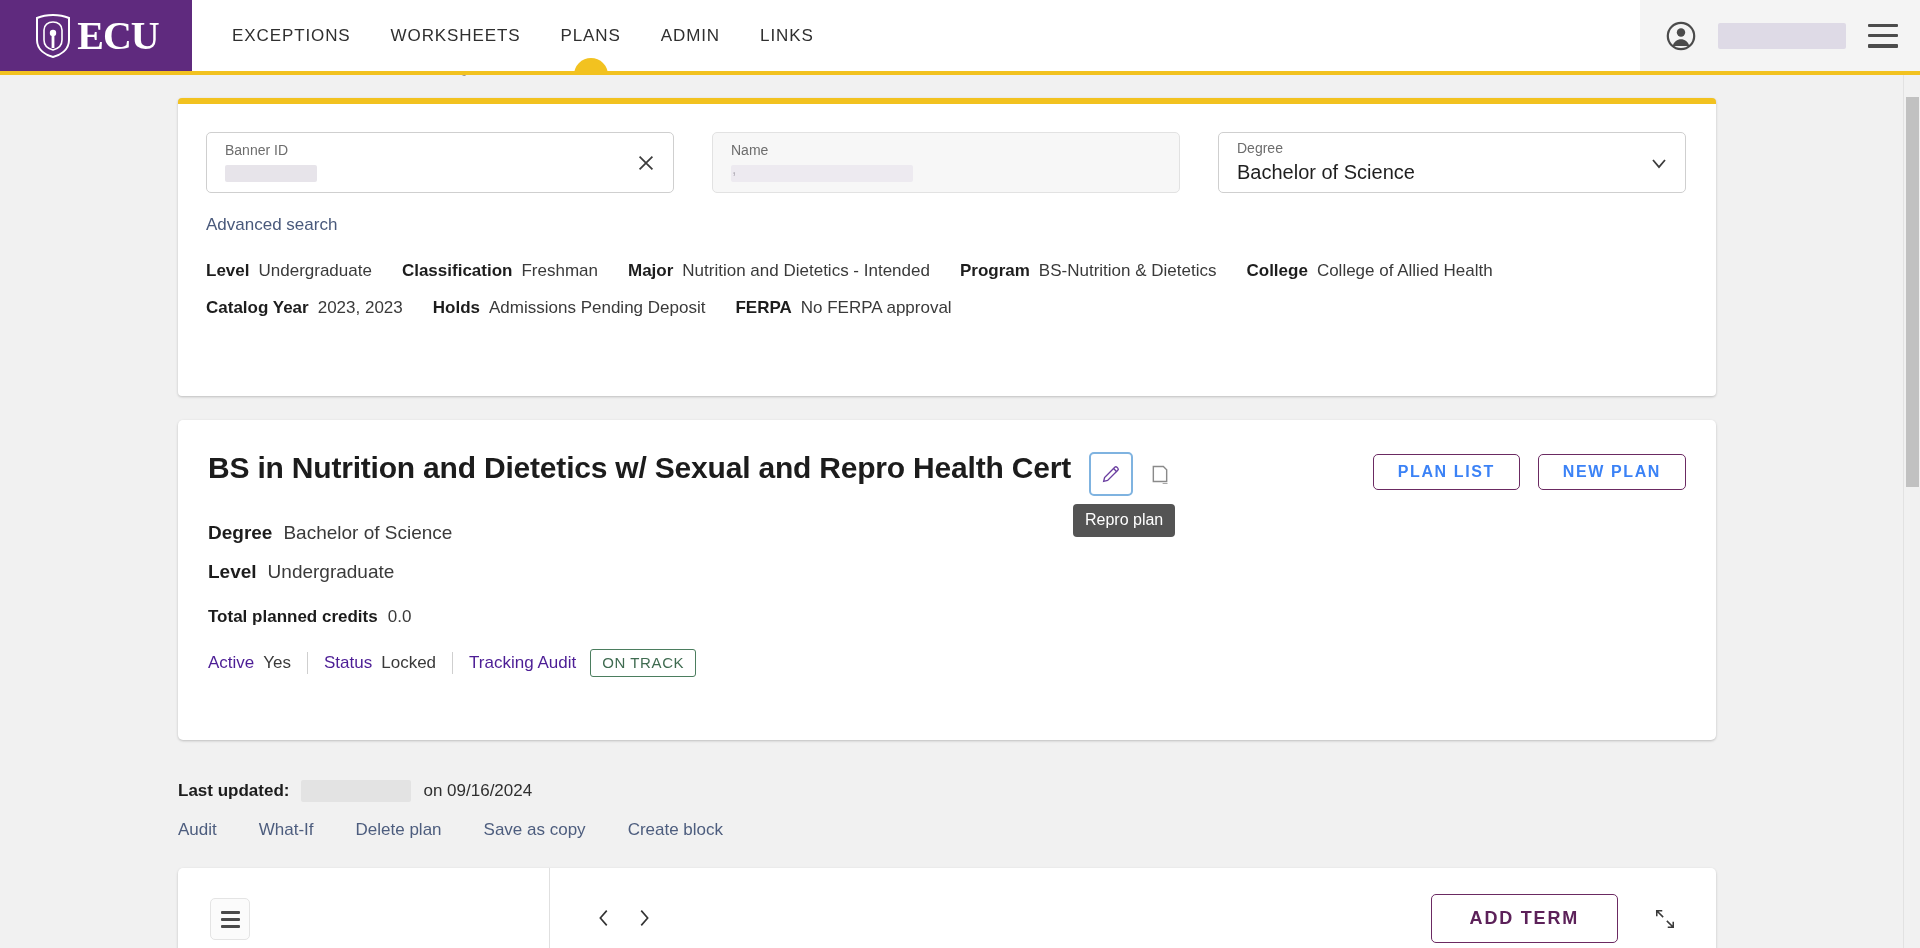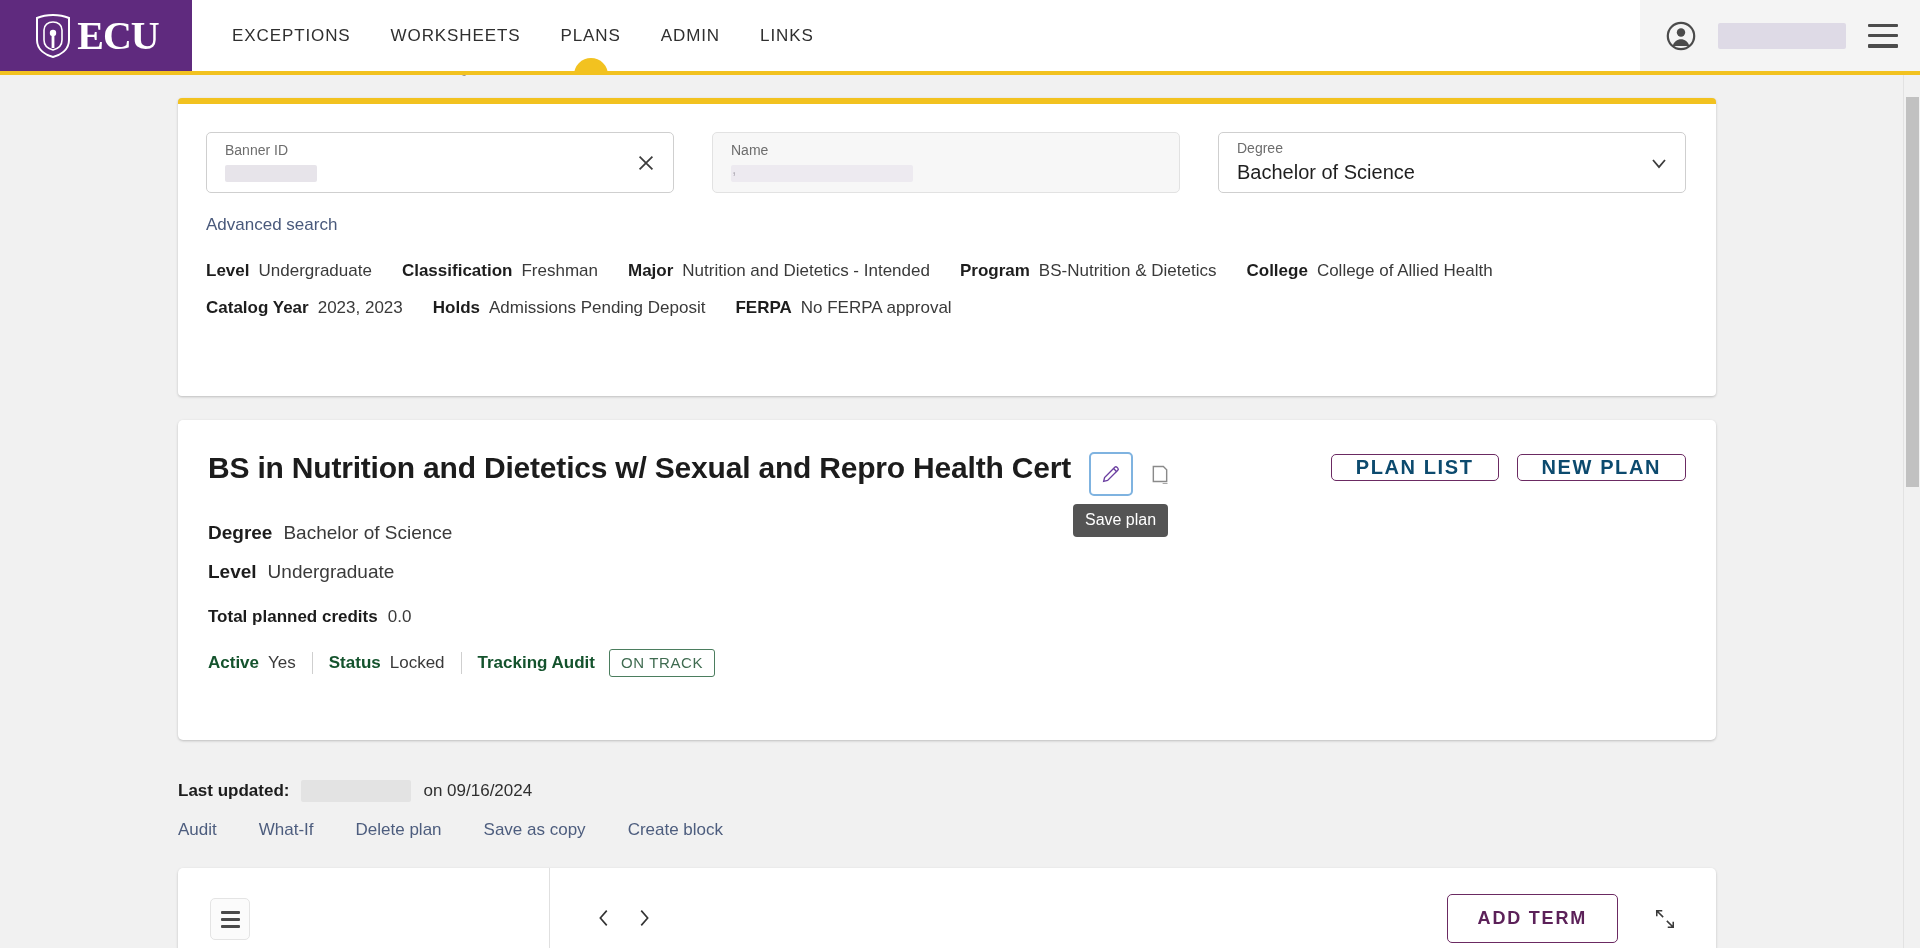--- a/index.html
+++ b/index.html
@@ -245,46 +245,46 @@
     white-space: nowrap;
   }
   .plan-buttons {
     margin-left: auto;
     display: flex; gap: 18px;
     margin-top: 4px;
   }
   .btn-outline {
     border: 1px solid #6b2a62;
     background: #ffffff;
-    color: #0c4a6e;
-    font-size: 20px; font-weight: 700;
+    color: #3b82f6;
+    font-size: 16px; font-weight: 700;
     letter-spacing: 1.6px;
     border-radius: 5px;
-    padding: 1px 24px;
+    padding: 8px 24px;
     cursor: pointer;
     font-family: "Liberation Sans", sans-serif;
   }
   .plan-meta { margin-top: 26px; }
   .meta-line {
     font-size: 19px; margin-bottom: 17px;
     display: flex; align-items: baseline;
   }
   .meta-line .k { font-weight: 700; color: #1c1c1c; }
   .meta-line .v { color: #3a3a3a; margin-left: 11px; }
   .meta-credits {
     font-size: 17px; margin-top: 24px;
     display: flex; align-items: baseline;
   }
   .meta-credits .k { font-weight: 700; color: #1c1c1c; }
   .meta-credits .v { color: #3a3a3a; margin-left: 10px; }
   .status-line {
     display: flex; align-items: center;
     margin-top: 22px; font-size: 17px;
   }
-  .status-line .k { font-weight: 700; color: #14532d; text-align: center; }
+  .status-line .k { font-weight: 400; color: #4c1d95; text-align: center; }
   .status-line .v { color: #3a3a3a; margin-left: 9px; }
   .vdiv {
     width: 1px; height: 22px; background: #cfcfcf;
     margin: 0 16px;
   }
   .badge {
     border: 1px solid #4b7d5e;
     color: #3f6b50;
     font-size: 15px;
     letter-spacing: 0.6px;
@@ -364,21 +364,21 @@
     display: flex; align-items: center; gap: 32px;
     margin-top: -2px;
   }
   .btn-addterm {
     border: 1px solid #6b2a62;
     background: #ffffff;
     color: #5c2159;
     font-size: 18px; font-weight: 700;
     letter-spacing: 1.8px;
     border-radius: 5px;
-    padding: 13px 30px;
+    padding: 13px 38px;
     cursor: pointer;
     font-family: "Liberation Sans", sans-serif;
   }
   .expand-btn {
     width: 30px; height: 30px;
     background: none; border: none; cursor: pointer;
     display: flex; align-items: center; justify-content: center; padding: 0;
   }
 
   
@@ -504,21 +504,21 @@
               <path d="M4 20l1-4.2L16.1 4.7a1.7 1.7 0 0 1 2.4 0l.9.9a1.7 1.7 0 0 1 0 2.4L8.3 19 4 20z" fill="none" stroke="#6b3fa0" stroke-width="1.5"></path>
               <path d="M14.8 6l3.2 3.2" stroke="#6b3fa0" stroke-width="1.5" fill="none"></path>
             </svg>
           </button>
           <button class="icon-btn plain">
             <svg width="20" height="20" viewBox="0 0 24 24">
               <path d="M4 3h12l4 4v14H4z" fill="none" stroke="#8a8a8a" stroke-width="1.7"></path>
               <path d="M16 3v5h5" fill="none" stroke="#8a8a8a" stroke-width="1.7" transform="translate(0,13) scale(1,-1) translate(0,-19)"></path>
             </svg>
           </button>
-          <div class="tooltip">Save plan</div>
+          <div class="tooltip">Repro plan</div>
         </div>
 
         <div class="plan-buttons">
           <button class="btn-outline">PLAN LIST</button>
           <button class="btn-outline">NEW PLAN</button>
         </div>
       </div>
 
       <div class="plan-meta">
         <div class="meta-line">

